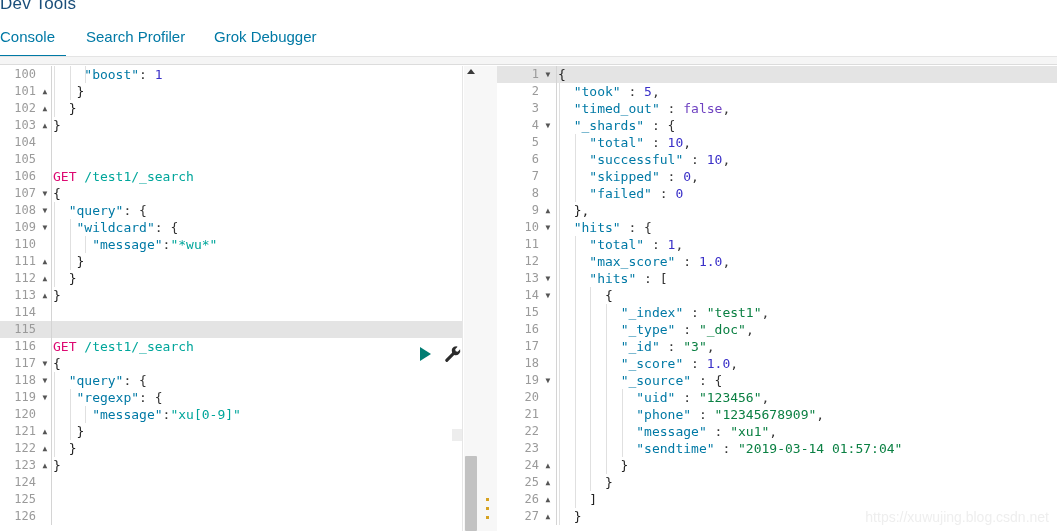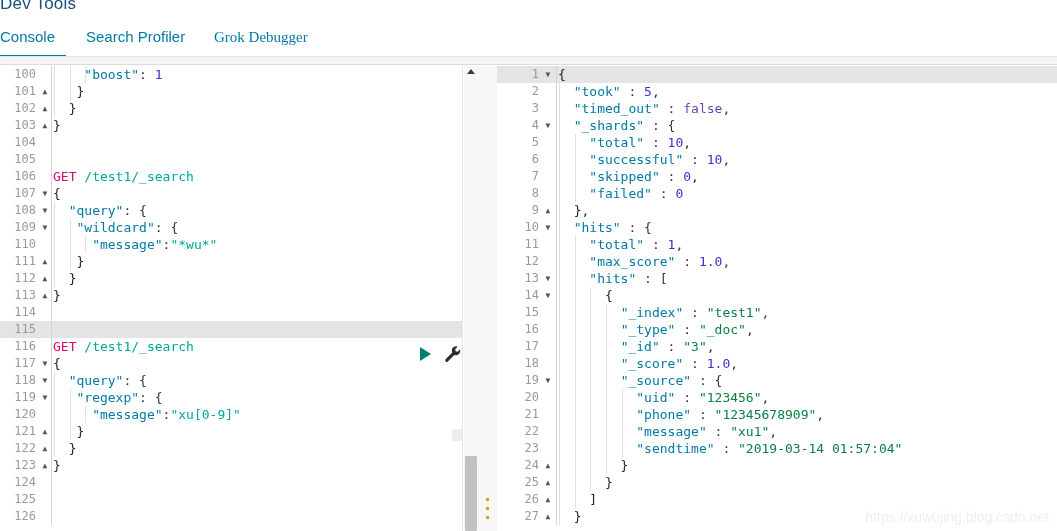--- a/index.html
+++ b/index.html
@@ -44,21 +44,21 @@
     white-space: nowrap;
     cursor: pointer;
     box-sizing: border-box;
   }
   .tab.active {
     color: #0079a5;
     border-bottom: 2px solid #0079a5;
   }
   #tab0 { left: 0px; width: 66px; text-align: left; }
   #tab1 { left: 86px; width: 110px; }
-  #tab2 { left: 214px; width: 112px; font-family: Liberation Serif, serif; }
+  #tab2 { left: 214px; width: 112px; }
 
   .tabbar-rule {
     position: absolute;
     left: 0; top: 56px;
     width: 1057px; height: 1px;
     background: #e4e4e4;
   }
 
   
   .editor-wrap {

